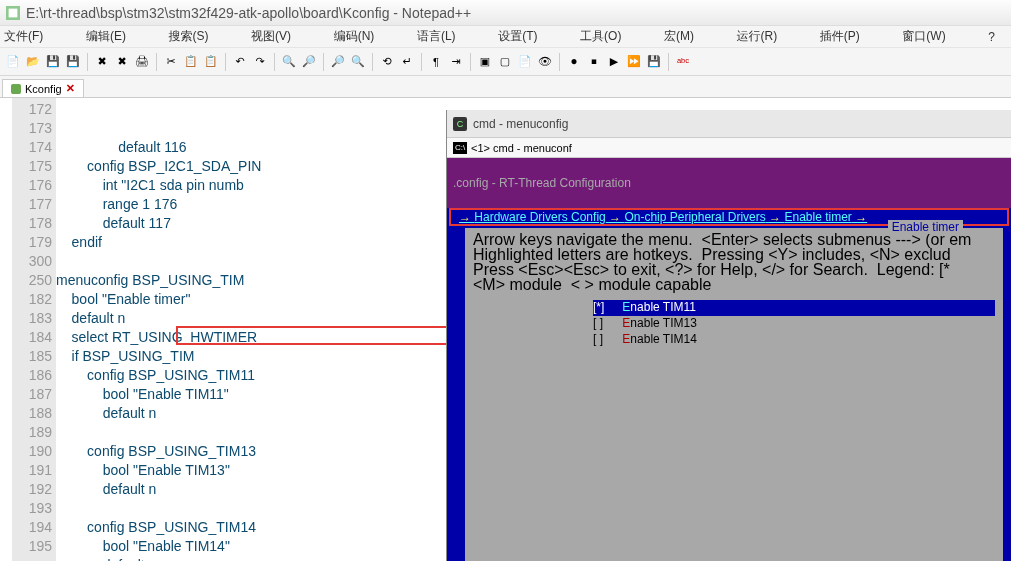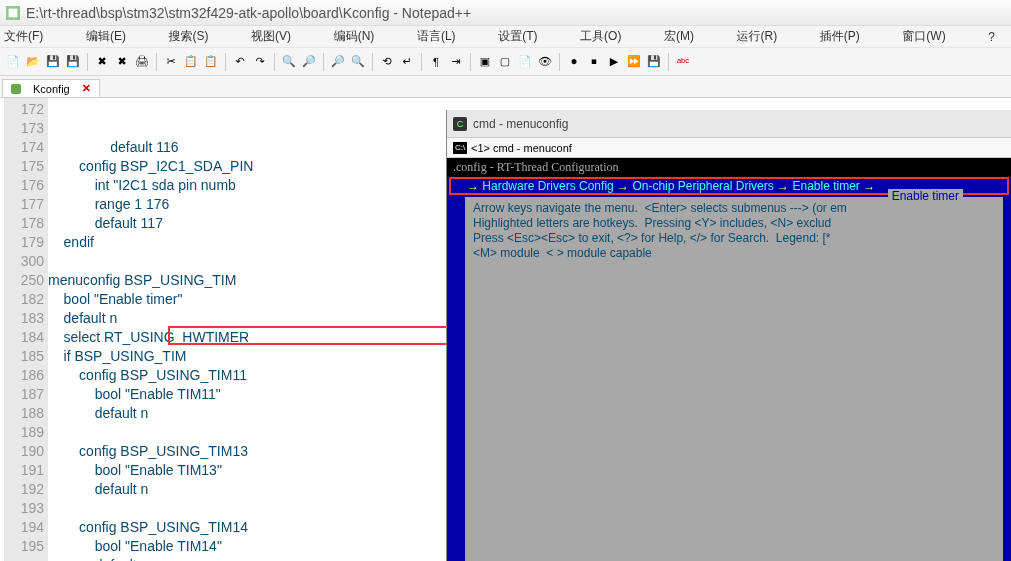--- a/index.html
+++ b/index.html
@@ -9,45 +9,45 @@
 .titlebar .icon { width: 14px; height: 14px; margin-right: 6px; }
 
 .menubar { height: 22px; background: #f5f5f5; display: flex; align-items: center; padding: 0 4px; font-size: 12px; color: #333; border-bottom: 1px solid #e5e5e5; justify-content: space-between; }
 .menubar span { margin-right: 12px; cursor: default; }
 
 .toolbar { height: 28px; background: #f5f5f5; border-bottom: 1px solid #d8d8d8; display: flex; align-items: center; padding: 0 4px; gap: 2px; }
 .toolbar .tb { width: 18px; height: 18px; display: inline-flex; align-items: center; justify-content: center; font-size: 11px; }
 .toolbar .sep { width: 1px; height: 18px; background: #ccc; margin: 0 3px; }
 
 .tabbar { height: 22px; background: #f5f5f5; border-bottom: 1px solid #ccc; display: flex; align-items: flex-end; padding-left: 2px; }
-.tab { background: #fff; border: 1px solid #ccc; border-bottom: none; padding: 2px 8px; font-size: 11px; display: flex; align-items: center; gap: 12px; }
+.tab { background: #fff; border: 1px solid #ccc; border-bottom: none; padding: 2px 8px; font-size: 11px; display: flex; align-items: center; gap: 4px; }
 .tab .dot { width: 10px; height: 10px; border-radius: 2px; background: #6aa84f; }
 .tab .x { color: #c00; font-weight: bold; cursor: pointer; }
 
-.editor { position: absolute; top: 98px; left: 4px; width: 446px; bottom: 0; background: #fff; display: flex; font-family: Consolas, monospace; font-size: 14px; }
+.editor { position: absolute; top: 98px; left: 12px; width: 446px; bottom: 0; background: #fff; display: flex; font-family: Consolas, monospace; font-size: 14px; }
 .gutter { width: 44px; background: #e8e8e8; color: #999; text-align: right; padding: 2px 4px 2px 2px; line-height: 19px; }
 .gutter div { height: 19px; }
 .code { flex: 1; padding: 2px 0; line-height: 19px; white-space: pre; color: #0c4a6e; position: relative; overflow: hidden; }
 .code div { height: 19px; }
 .redbox1 { position: absolute; border: 2px solid #e53935; left: 120px; top: 228px; width: 289px; height: 62px; pointer-events: none; }
 
 .cmdwin { position: absolute; left: 446px; top: 110px; right: 0; bottom: 0; background: #a0a0a0; border-left: 1px solid #888; }
 .cmd-title { height: 28px; background: #e8e8e8; border-bottom: 1px solid #ccc; display: flex; align-items: center; padding: 0 6px; font-size: 12px; color: #444; gap: 6px; }
 .cmd-title .cmdicon { width: 14px; height: 14px; background: #333; color: #8f8; font-size: 9px; display: flex; align-items: center; justify-content: center; border-radius: 2px; }
 .cmd-sub { height: 20px; background: #f8f8f8; border-bottom: 1px solid #ccc; display: flex; align-items: center; font-size: 11px; padding: 0 6px; gap: 4px; }
 .cmd-sub .bwicon { width: 14px; height: 12px; background: #000; color: #fff; font-size: 8px; display: flex; align-items: center; justify-content: center; }
 
 .term { background: #0000a8; color: #a8a8a8; font-family: Consolas, monospace; font-size: 12px; padding: 0; height: calc(100% - 48px); position: relative; }
-.term-top { background: #000000; color: #a8a8a8; padding: 2px 6px; font-family: Liberation Serif, serif; }
-.crumbline { color: #54fcfc; padding: 0 16px; white-space: nowrap; overflow: hidden; }
+.term-top { background: #701a75; color: #a8a8a8; padding: 18px 6px; }
+.crumbline { color: #54fcfc; padding: 0 8px; white-space: nowrap; overflow: hidden; text-decoration: underline; }
 .crumb-arrow { color: #ffff54; }
 .term-header-box { border: 2px solid #e53935; margin: 0 2px; padding: 0 4px 0 0; }
 .term-body { background: #a8a8a8; color: #000; margin: 2px 8px 8px 18px; padding: 4px 8px; position: relative; height: 370px; }
 .term-body-title { position: absolute; top: -8px; right: 40px; background: #a8a8a8; color: #0000a8; padding: 0 4px; font-size: 12px; }
-.term-help { color: #0c4a6e; font-size: 12px; line-height: 15px; white-space: pre; margin-bottom: 8px; }
+.term-help { color: #000000; font-size: 16px; line-height: 15px; white-space: pre; margin-bottom: 8px; }
 .menu-items { margin-left: 120px; margin-top: 6px; font-family: Consolas, monospace; }
 .menu-items .mi { height: 16px; }
 .menu-items .mi.sel { background: #0000a8; color: #fff; }
 .menu-items .bracket { display: inline-block; width: 26px; }
 .menu-items .hl { color: #a80000; }
 .menu-items .mi.sel .hl { color: #54fcfc; }
 .menu-title { margin-left: 100px; margin-bottom: 2px; }
 </style>
 </head>
 <body>
@@ -172,15 +172,20 @@
     <div class="term-top">.config - RT-Thread Configuration</div>
     <div class="term-header-box">
       <div class="crumbline"><span class="crumb-arrow">→ </span><span>Hardware Drivers Config</span><span class="crumb-arrow"> → </span><span>On-chip Peripheral Drivers</span><span class="crumb-arrow"> → </span><span>Enable timer</span><span class="crumb-arrow"> →</span></div>
     </div>
     <div class="term-body">
       <div class="term-body-title">Enable timer</div>
       <div class="term-help"><span>Arrow keys navigate the menu.  &lt;Enter&gt; selects submenus ---&gt; (or em</span>
 <span>Highlighted letters are hotkeys.  Pressing &lt;Y&gt; includes, &lt;N&gt; exclud</span>
 <span>Press &lt;Esc&gt;&lt;Esc&gt; to exit, &lt;?&gt; for Help, &lt;/&gt; for Search.  Legend: [*</span>
 <span>&lt;M&gt; module  &lt; &gt; module capable</span></div>
+      <div class="menu-items" id="menuitems">
+          <div class="mi sel"><span class="bracket">[*]</span>   <span class="hl">E</span>nable TIM11</div>
+          <div class="mi"><span class="bracket">[ ]</span>   <span class="hl">E</span>nable TIM13</div>
+          <div class="mi"><span class="bracket">[ ]</span>   <span class="hl">E</span>nable TIM14</div>
+        </div>
     </div>
   </div>
 </div>
 
 </body></html>

